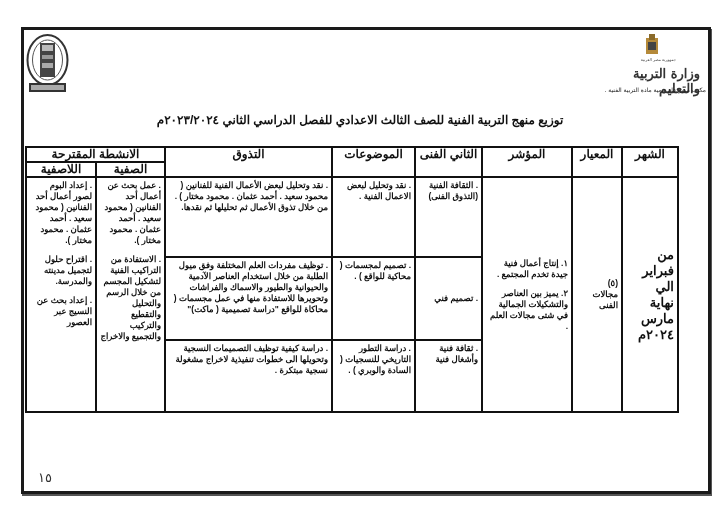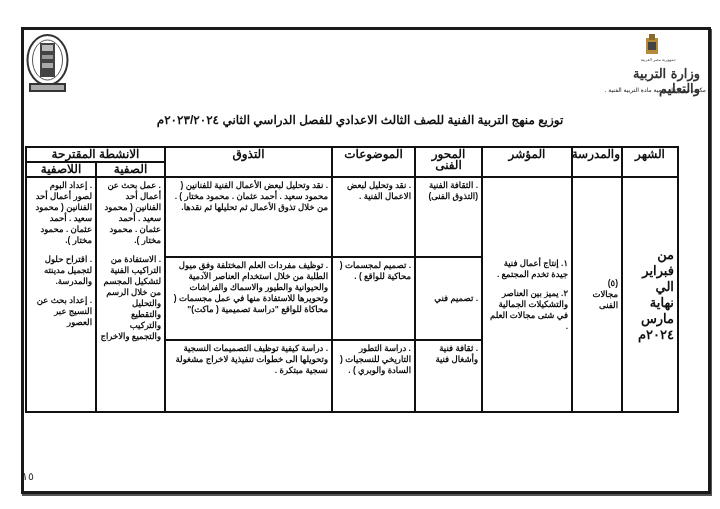--- a/index.html
+++ b/index.html
@@ -13,21 +13,21 @@
   .top-small { position:absolute; right:30px; top:27px; font-size:4px; color:#444; direction:rtl; }
   .doc-title { position:absolute; left:0; width:720px; top:113px; text-align:center; direction:rtl; font-size:12px; font-weight:bold; font-family:"Liberation Sans", sans-serif; }
   table.plan { position:absolute; left:25px; top:146px; width:652px; border-collapse:collapse; direction:rtl; table-layout:fixed; font-family:"Liberation Sans", sans-serif; }
   table.plan td, table.plan th { border:2.5px solid #111; padding:2px 3px; vertical-align:top; font-size:8.5px; line-height:11px; font-weight:bold; }
   table.plan th { font-weight:bold; font-size:12px; text-align:center; vertical-align:top; height:10px; padding:1px; }
   .h-main { height:22px !important; }
   .cell-c { text-align:right; }
   .cell-r { text-align:right;border-radius:19px; }
   .month { font-size:13px !important; line-height:16px !important; text-align:right; vertical-align:middle !important; }
   .vmid { vertical-align:middle !important;margin-left:12px; }
-  .page-num { position:absolute; left:22px; top:470px; font-size:11px; color:#333; }
+  .page-num { position:absolute; left:38px; top:470px; font-size:13px; color:#333; }
   .gap { height:8px; }
 </style>
 </head>
 <body>
 
 <div class="page-frame"></div>
 
 <svg class="logo-left" viewBox="0 0 45 62">
   <ellipse cx="22.5" cy="27" rx="20" ry="25" fill="none" stroke="#333" stroke-width="2"></ellipse>
   <ellipse cx="22.5" cy="27" rx="15" ry="20" fill="none" stroke="#555" stroke-width="1"></ellipse>
@@ -59,23 +59,23 @@
     <col style="width:90px">
     <col style="width:67px">
     <col style="width:83px">
     <col style="width:167px">
     <col style="width:69px">
     <col style="width:70px">
   </colgroup>
   <thead>
     <tr>
       <th rowspan="2" class="h-main">الشهر</th>
-      <th rowspan="2" class="h-main">والمدرسة</th>
+      <th rowspan="2" class="h-main">المعيار</th>
       <th rowspan="2" class="h-main">المؤشر</th>
-      <th rowspan="2" class="h-main">المحور الفنى</th>
+      <th rowspan="2" class="h-main">الثاني الفنى</th>
       <th rowspan="2" class="h-main">الموضوعات</th>
       <th rowspan="2" class="h-main">التذوق</th>
       <th colspan="2">الانشطة المقترحة</th>
     </tr>
     <tr>
       <th>الصفية</th>
       <th>اللاصفية</th>
     </tr>
   </thead>
   <tbody>

